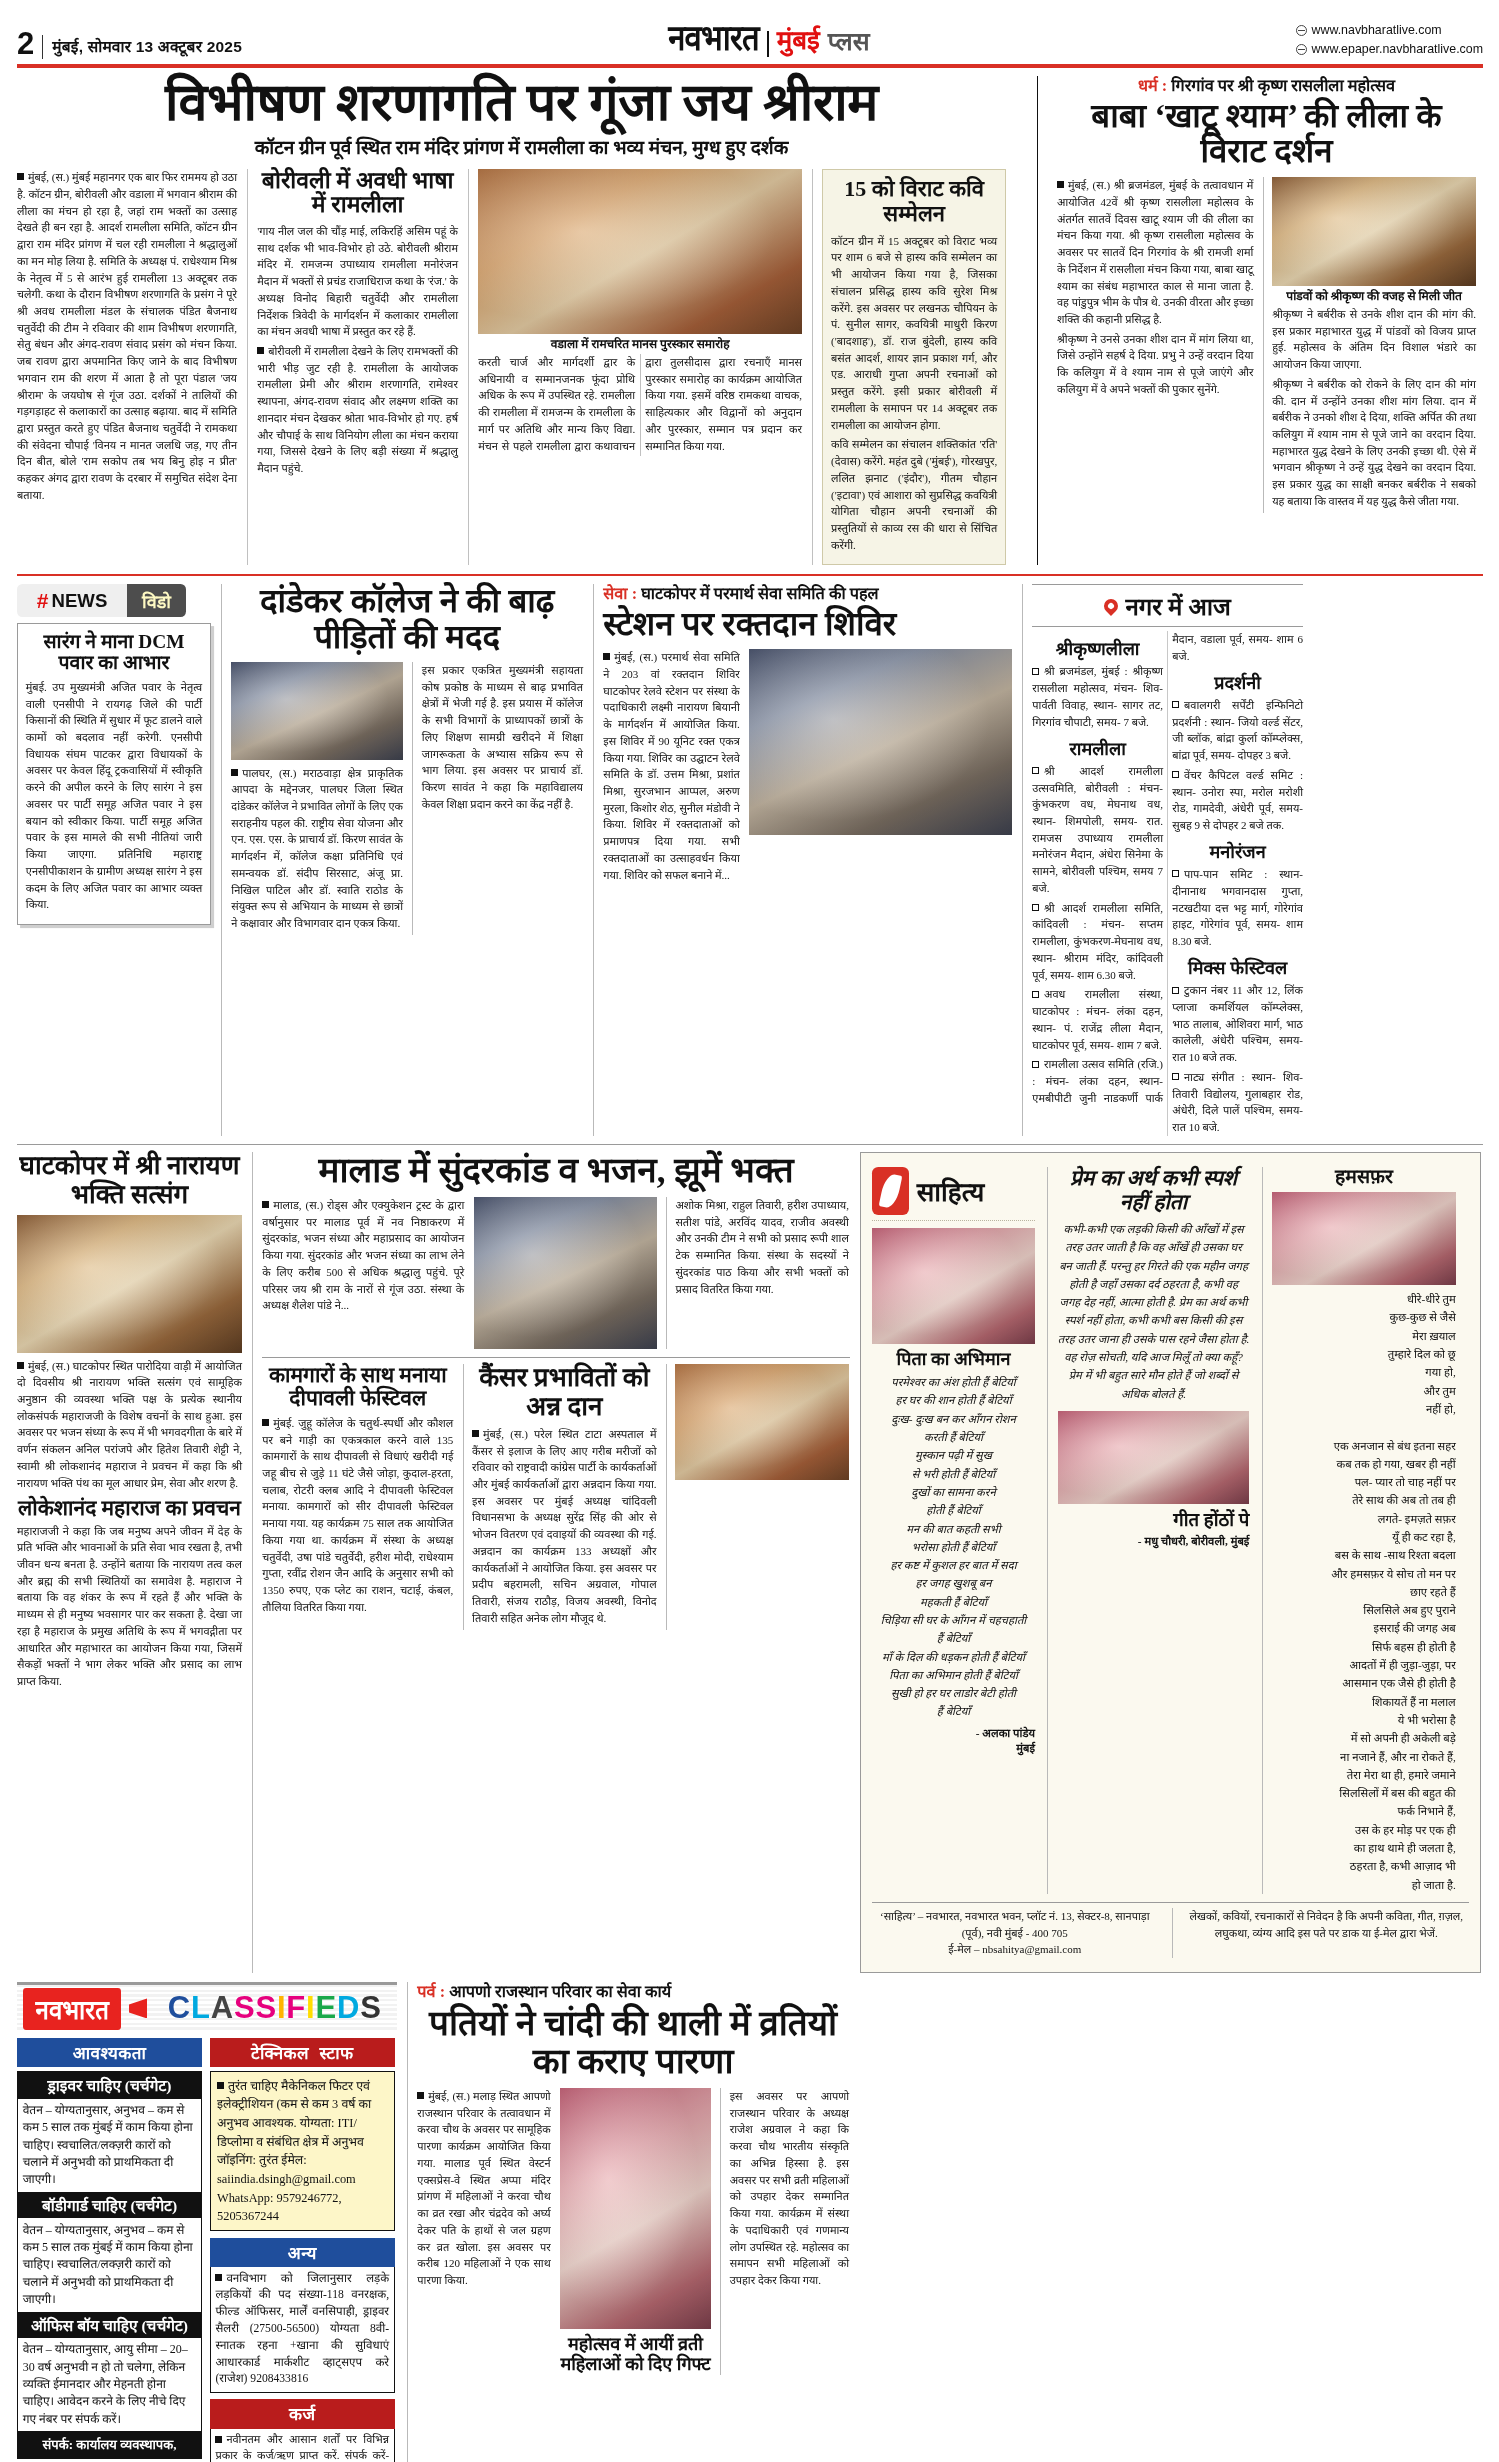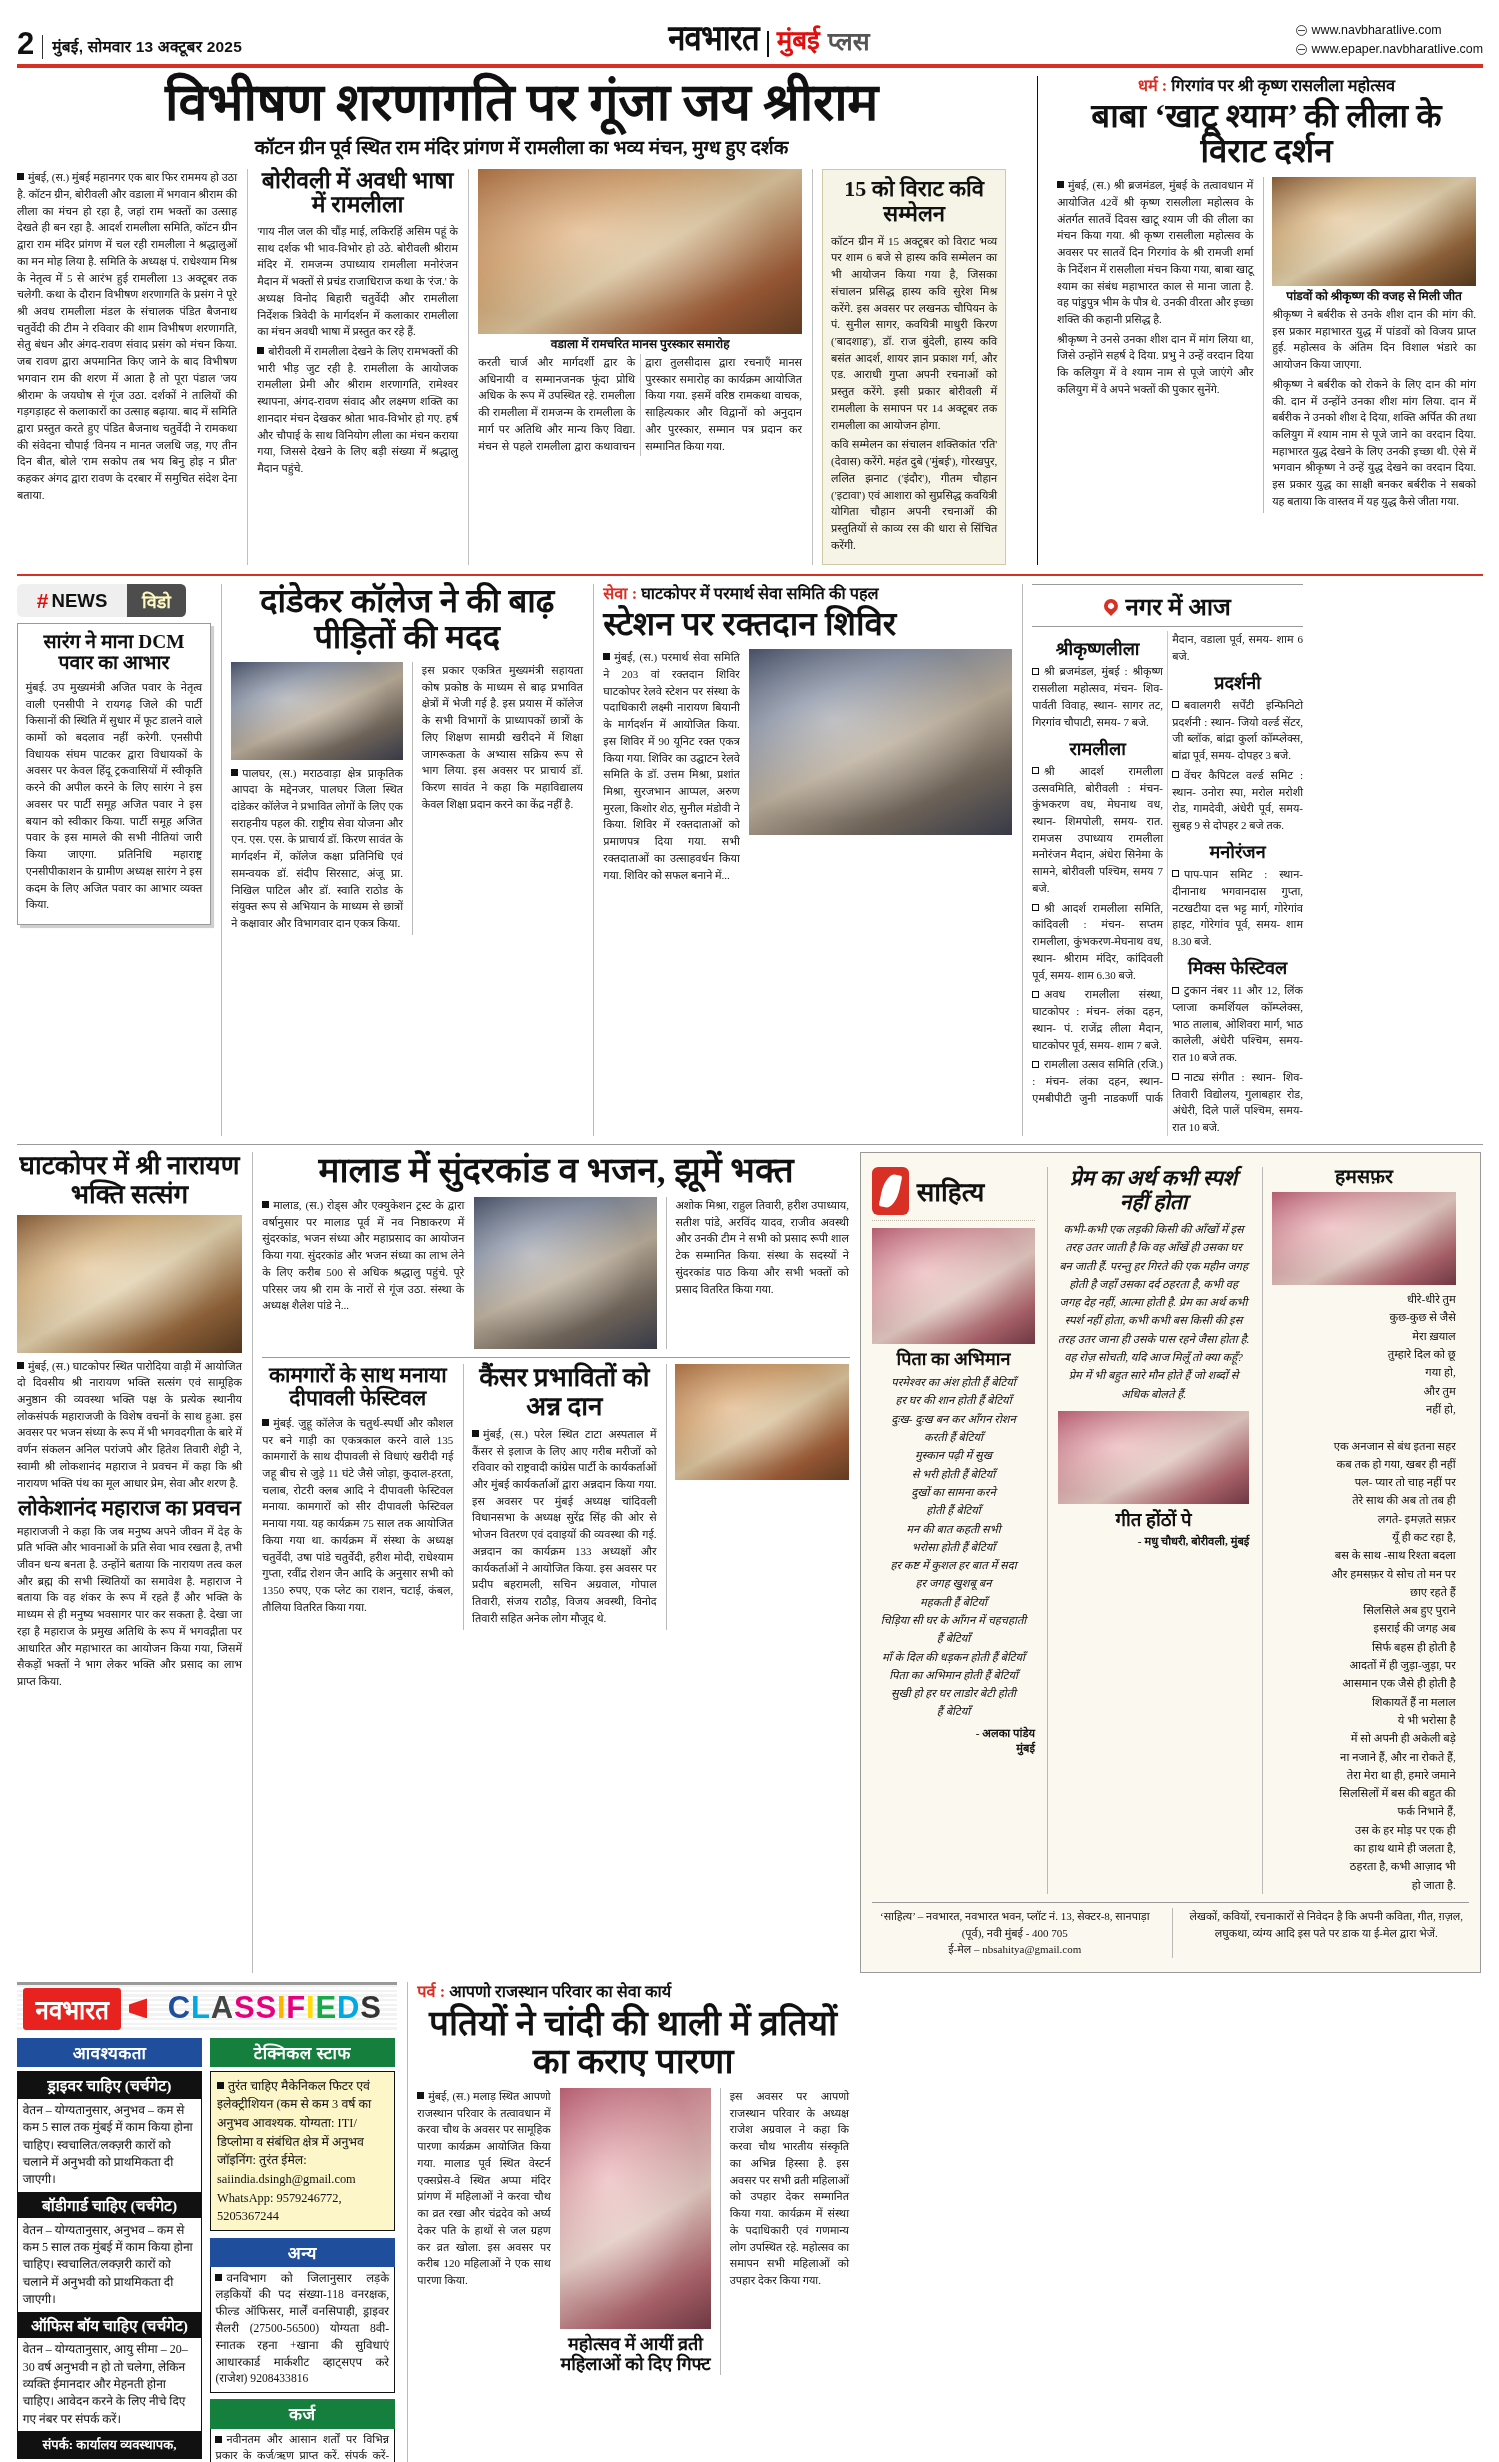--- a/index.html
+++ b/index.html
@@ -95,21 +95,21 @@
   
   .cl-head { display:flex; align-items:center; gap:7.8px;
              background:repeating-linear-gradient(0deg,#fff 0 2.3px,#f2f2f2 2.3px 4.7px); padding:4.7px 6.2px; }
   .cl-nb { background:#e8231f; color:#fff; font-family:"Liberation Sans",sans-serif; font-weight:bold;
            font-size:24px; padding:2.3px 12.4px; border-radius:3.1px; transform:scaleY(1.1); }
   .cl-word { font-family:"Liberation Sans",sans-serif; font-weight:bold; font-size:31px; letter-spacing:0.8px; }
   .megaphone { width:31px; height:20px; background:#e8231f; clip-path:polygon(0 30%,58% 0,58% 100%,0 70%);
                position:relative; flex:0 0 auto; }
   .cat { color:#fff; font-family:"Liberation Sans",sans-serif; font-weight:bold; font-size:17px;
          text-align:center; padding:3.1px 0; letter-spacing:0.4px; }
-  .cat.blue{background:#1f4e9c;} .cat.red{background:#15803d;}
+  .cat.blue{background:#1f4e9c;} .cat.red{background:#b91c1c;font-family:Liberation Mono, monospace;}
   .ad { border:1.2px solid #111; }
   .ad-t { background:#111; color:#fff; text-align:center; font-weight:bold; font-size:15.5px; padding:2.3px 0; }
   .ad-b { font-size:12px; line-height:1.45; padding:3.1px 4.7px; }
   .ad-yellow { background:#fdf6c8; font-size:12.4px; line-height:1.5; padding:4.7px 6.2px; border:1.2px solid #111; }
   .blackbox { background:#111; color:#fff; text-align:center; padding:4.7px 3.1px; font-size:13px; line-height:1.35; font-weight:bold; }
 </style>
 </head>
 <body>
 
 <div class="page">
@@ -392,21 +392,21 @@
 सुखी हो हर घर लाडोर बेटी होती
 हैं बेटियाँ</div>
             <div class="byline" style="white-space:pre-line">- अलका पांडेय
 मुंबई</div>
           </div>
 
           <div class="vr" style="width:202px;padding-left:9.3px">
             <div class="hl" style="font-size:21px;line-height:1.12;text-align:center;font-style:italic;margin-bottom:5.4px">प्रेम का अर्थ कभी स्पर्श नहीं होता</div>
             <div class="poem">कभी-कभी एक लड़की किसी की आँखों में इस तरह उतर जाती है कि वह आँखें ही उसका घर बन जाती हैं. परन्तु हर गिरते की एक महीन जगह होती है जहाँ उसका दर्द ठहरता है, कभी वह जगह देह नहीं, आत्मा होती है. प्रेम का अर्थ कभी स्पर्श नहीं होता, कभी कभी बस किसी की इस तरह उतर जाना ही उसके पास रहने जैसा होता है. वह रोज़ सोचती, यदि आज मिलूँ तो क्या कहूँ? प्रेम में भी बहुत सारे मौन होते हैं जो शब्दों से अधिक बोलते हैं.</div>
             <div class="ph pink" style="height:93px;margin-top:7.8px"></div>
-            <div class="hl" style="font-size:18.6px;text-align:center;margin:6.2px 0 3.1px">गीत होंठों पे</div>
+            <div class="hl" style="font-size:18.6px;text-align:right;margin:6.2px 0 3.1px">गीत होंठों पे</div>
             <div class="byline">- मधु चौधरी, बोरीवली, मुंबई</div>
           </div>
 
           <div class="vr" style="width:194px;padding-left:9.3px">
             <div class="hl" style="font-size:19.4px;text-align:center;margin-bottom:3.9px">हमसफ़र</div>
             <div class="ph pink" style="height:93px;margin-bottom:5.4px"></div>
             <div class="poemR" style="white-space:pre-line">धीरे-धीरे तुम
 कुछ-कुछ से जैसे
 मेरा ख़याल
 तुम्हारे दिल को छू

